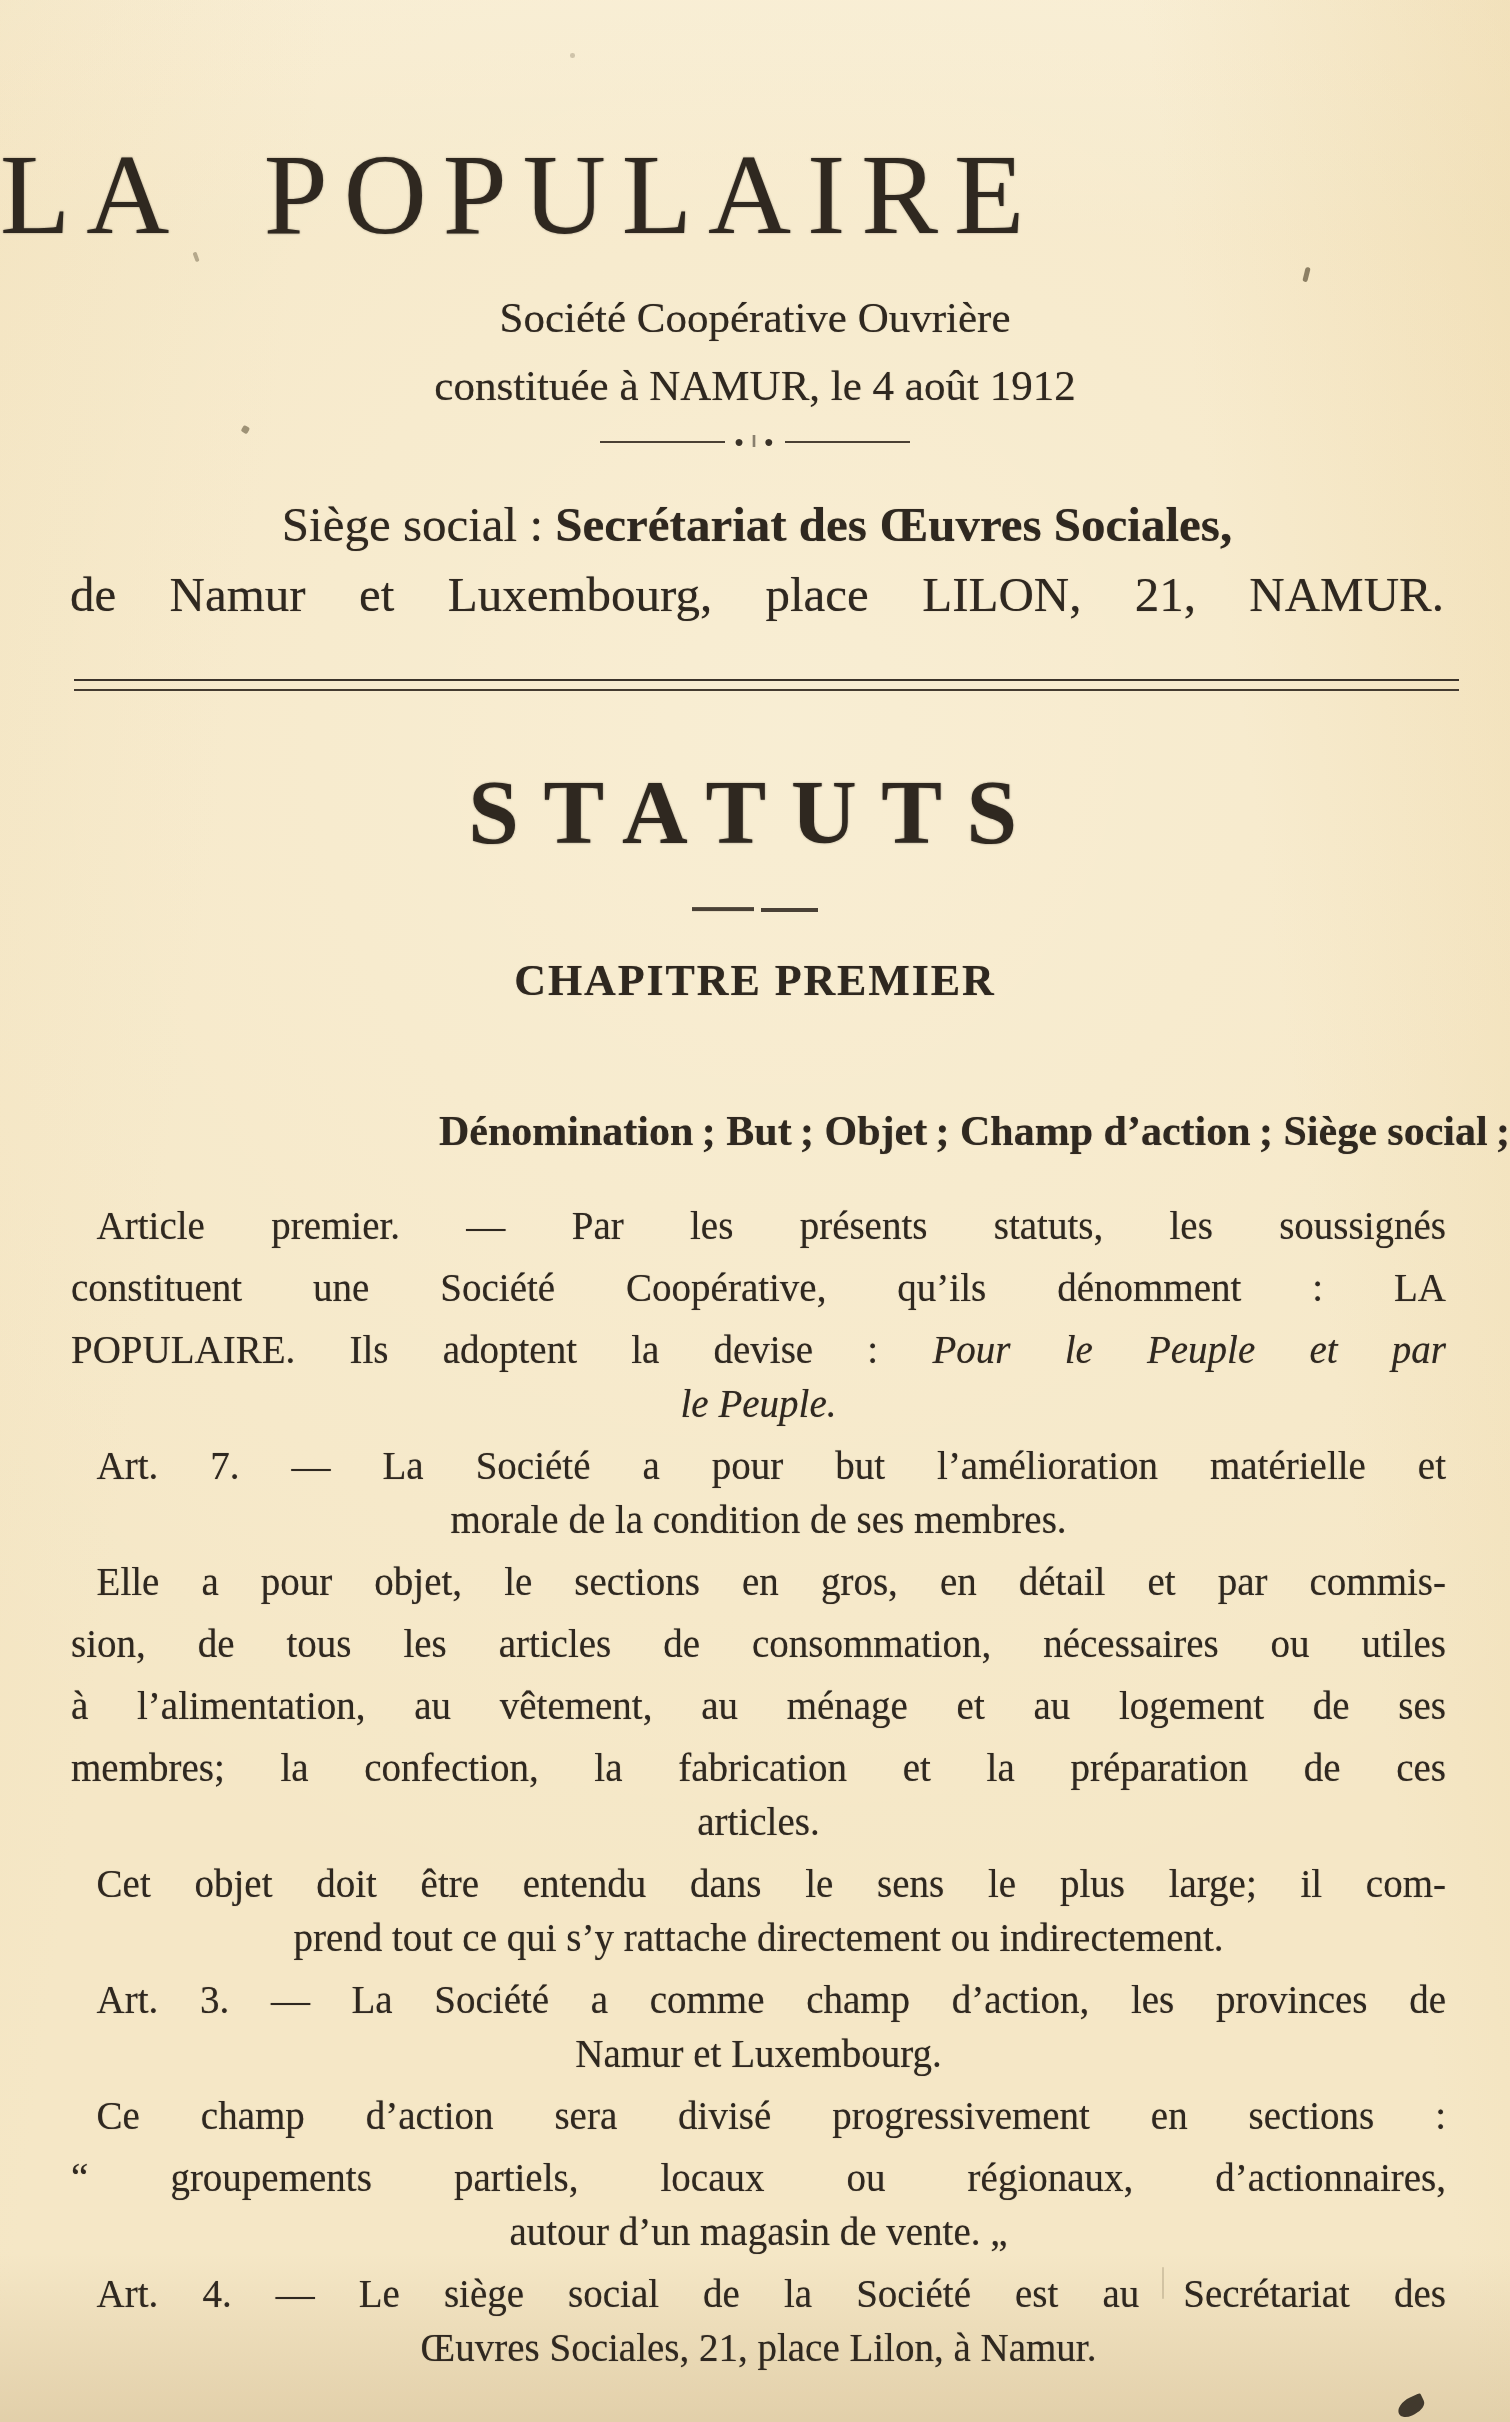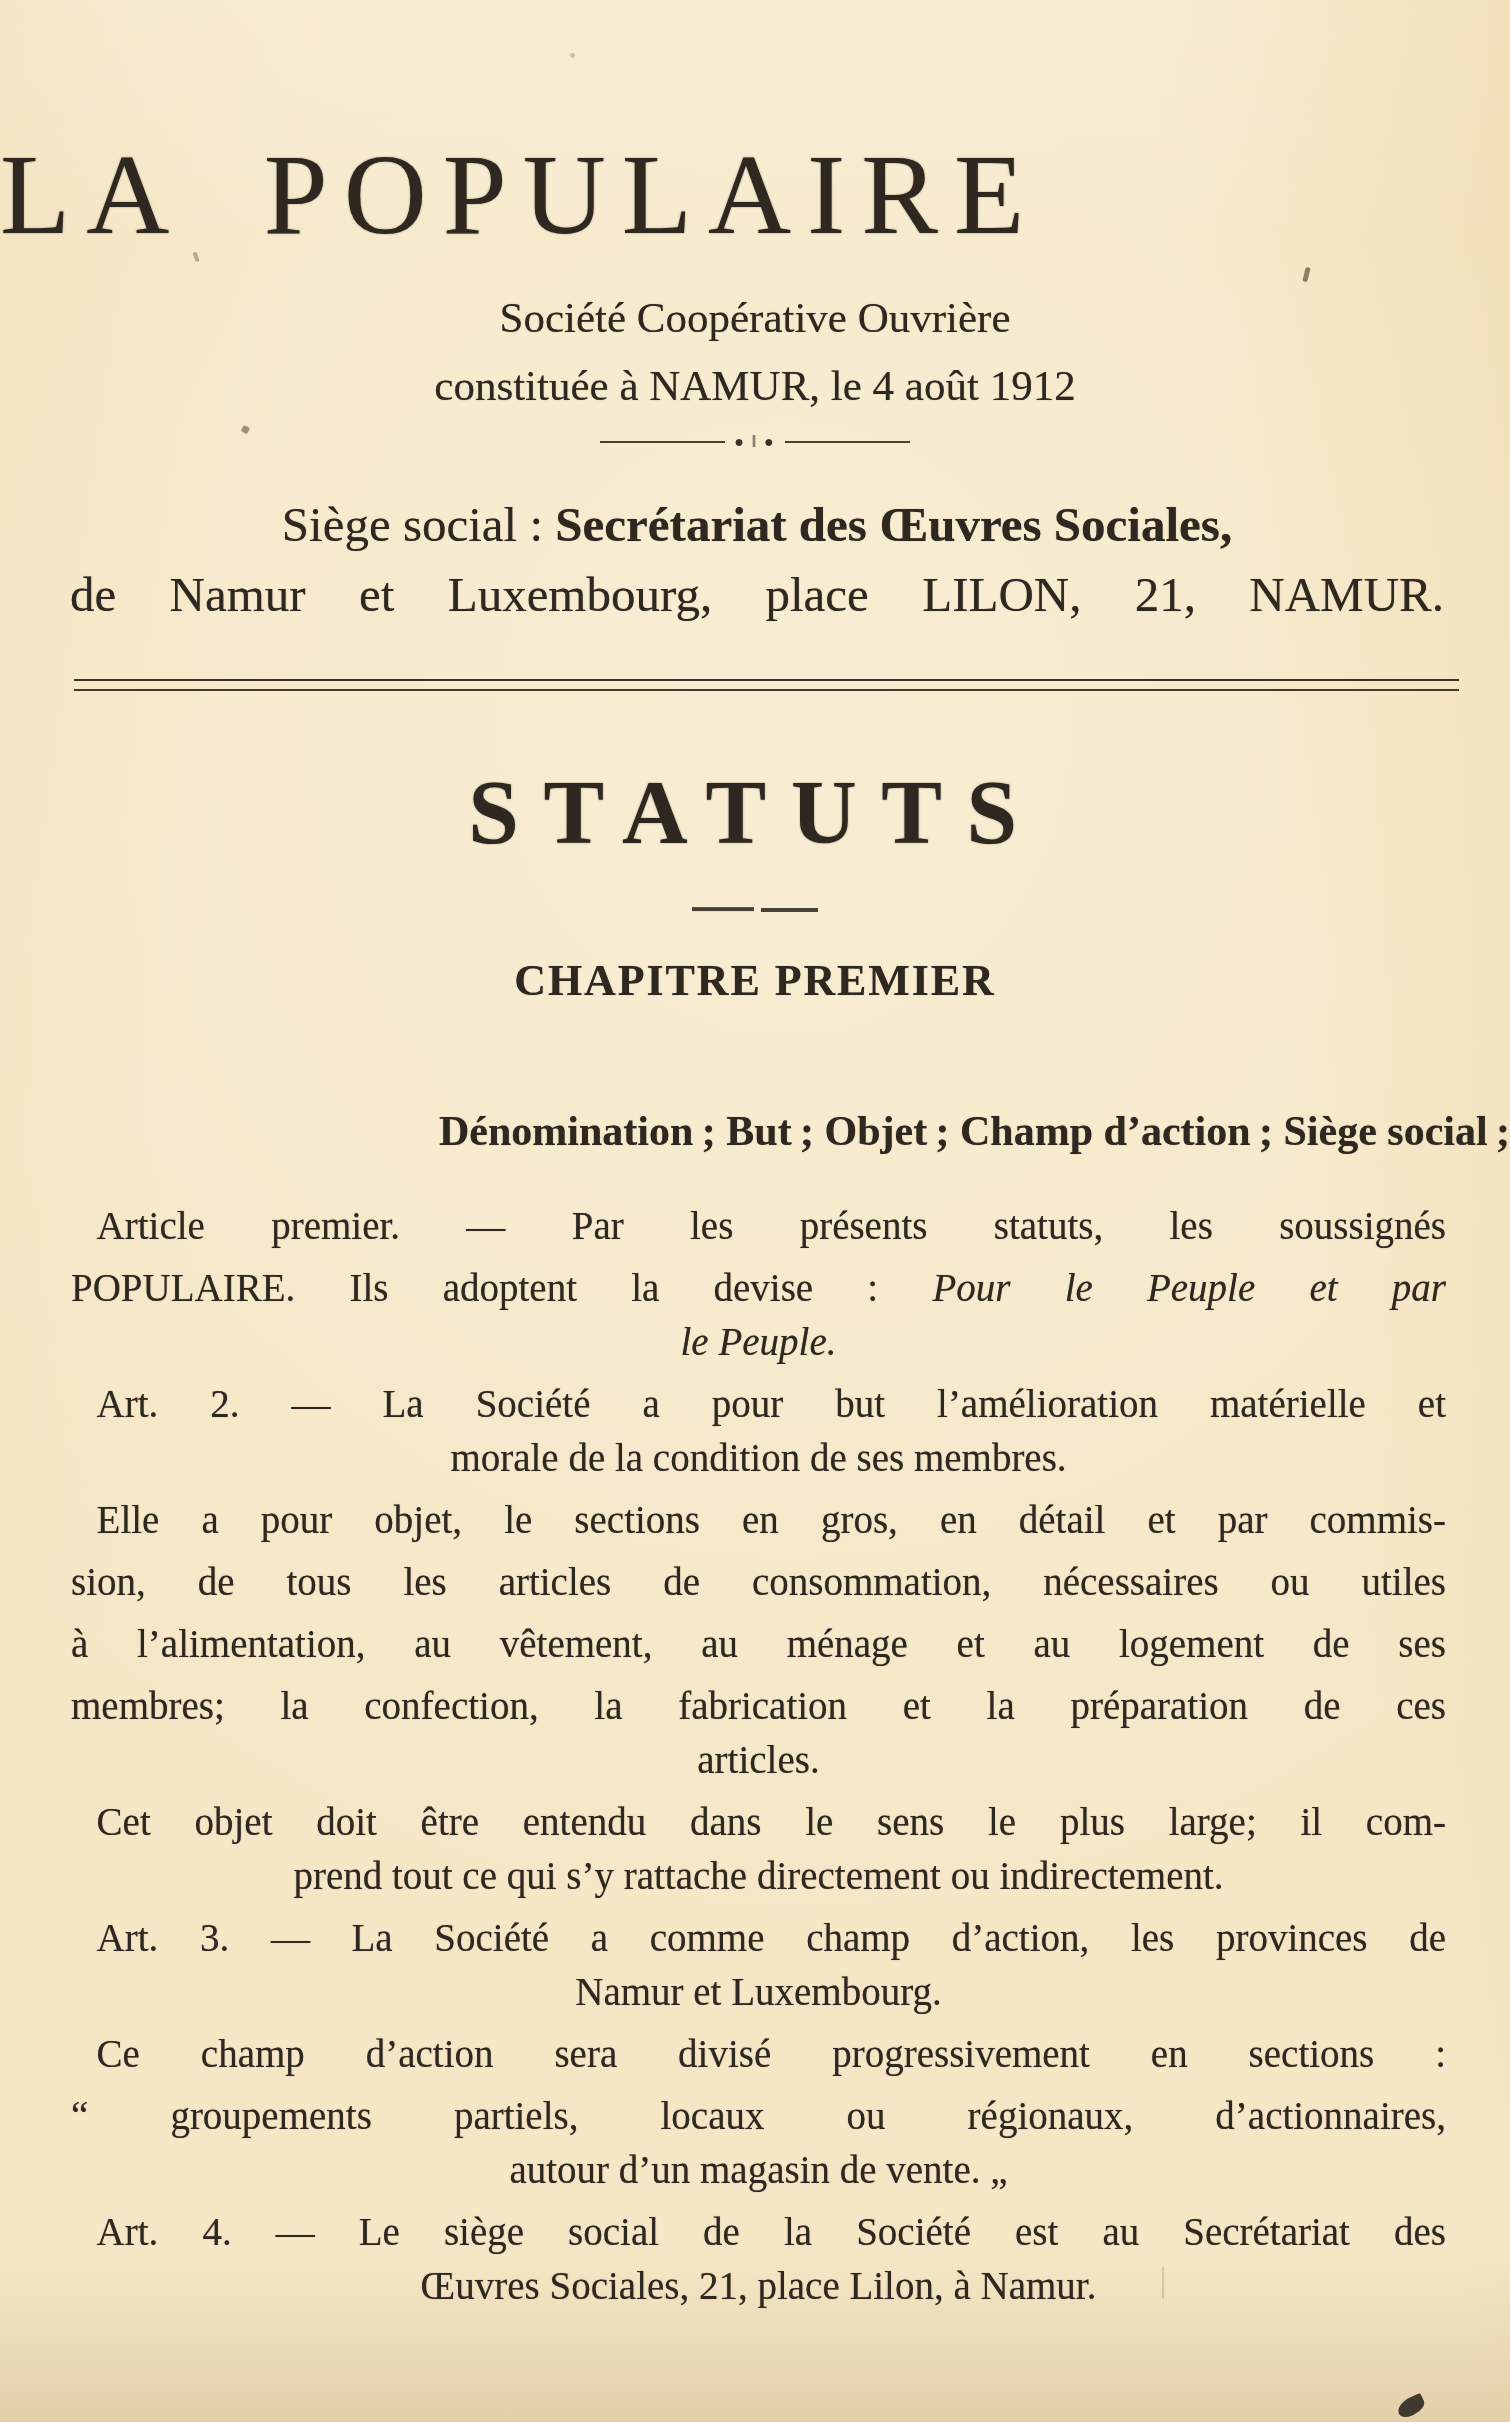--- a/index.html
+++ b/index.html
@@ -107,23 +107,24 @@
   </div>
 
   <div class="abs chapitre ink">CHAPITRE PREMIER</div>
 
   <div class="abs subheading ink">
     <div>Dénomination ; But ; Objet ; Champ d’action ; Siège social ;</div>
   </div>
 
   <div class="body-text ink">
       <div class="bline jline indent"><span>Article premier. — Par les présents statuts, les soussignés</span></div>
+      <div class="bline jline"><span>constituent une Société Coopérative, qu’ils dénomment : LA</span></div>
       <div class="bline jline"><span>POPULAIRE. Ils adoptent la devise : </span><span class="italic">Pour le Peuple et par</span></div>
       <div class="bline lline"><span class="italic">le Peuple.</span></div>
-      <div class="bline jline indent"><span>Art. 2. — La Société a pour but l’amélioration matérielle et</span></div>
+      <div class="bline jline indent"><span>Art. 7. — La Société a pour but l’amélioration matérielle et</span></div>
       <div class="bline lline"><span>morale de la condition de ses membres.</span></div>
       <div class="bline jline indent"><span>Elle a pour objet, le sections en gros, en détail et par commis-</span></div>
       <div class="bline jline"><span>sion, de tous les articles de consommation, nécessaires ou utiles</span></div>
       <div class="bline jline"><span>à l’alimentation, au vêtement, au ménage et au logement de ses</span></div>
       <div class="bline jline"><span>membres; la confection, la fabrication et la préparation de ces</span></div>
       <div class="bline lline"><span>articles.</span></div>
       <div class="bline jline indent"><span>Cet objet doit être entendu dans le sens le plus large; il com-</span></div>
       <div class="bline lline"><span>prend tout ce qui s’y rattache directement ou indirectement.</span></div>
       <div class="bline jline indent"><span>Art. 3. — La Société a comme champ d’action, les provinces de</span></div>
       <div class="bline lline"><span>Namur et Luxembourg.</span></div>

